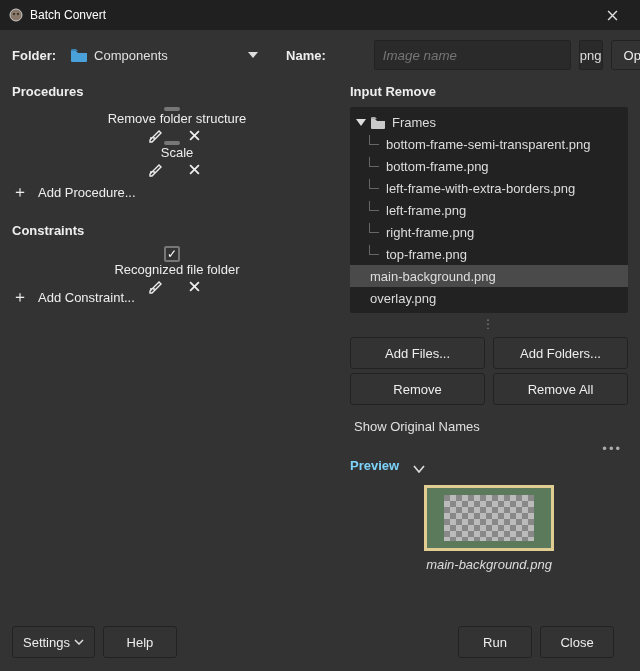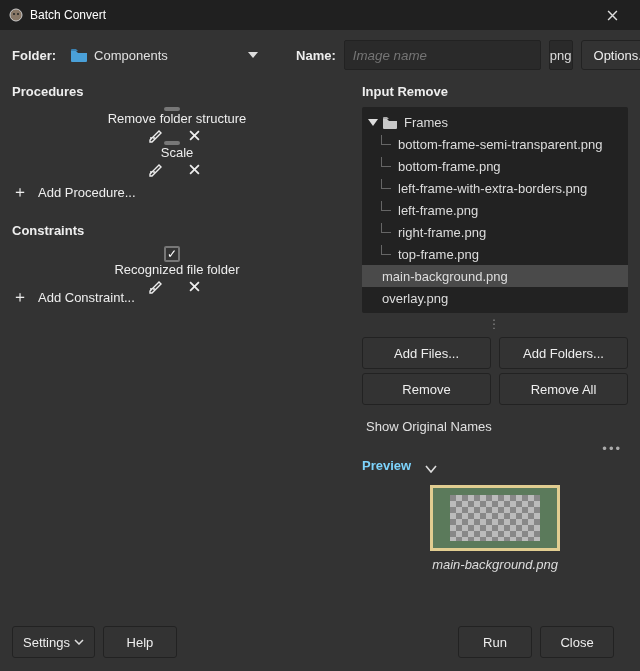--- a/index.html
+++ b/index.html
@@ -7,25 +7,25 @@
   .titlebar { height: 30px; background: #202020; display: flex; align-items: center; padding: 0 8px; justify-content: space-between; }
   .titlebar-left { display: flex; align-items: center; gap: 6px; }
   .titlebar-icon { width: 16px; height: 16px; display:flex; align-items:center; justify-content:center; }
   .titlebar-title { font-size: 12px; color: #fff; }
   .titlebar-close { width: 40px; height: 30px; display: flex; align-items: center; justify-content: center; cursor: pointer; }
 
   .toprow { display: flex; align-items: center; padding: 10px 12px 10px 12px; gap: 8px; }
   .label { font-weight: 600; color: #eee; }
   .folder-dd { flex: 0 0 200px; height: 30px; background: #333; border: none; display: flex; align-items: center; padding: 0 6px; justify-content: space-between; cursor: pointer; }
   .folder-dd .folder-left { display:flex; align-items:center; gap:6px; }
-  .name-input { flex: 1; height: 30px; background: #2a2a2a; border: 1px solid #222; color: #888; font-style: italic; padding: 0 8px; border-radius: 2px; }
+  .name-input { flex: 1; height: 30px; background: #2a2a2a; border: 1px solid #222; color: #888; font-style: italic; padding: 0 8px; border-radius: 2px; margin-left: 40px; }
   .ext-box { width: 46px; height: 30px; background: #2a2a2a; border: 1px solid #222; display:flex; align-items:center; justify-content:center; color:#ddd; border-radius:2px; }
   .btn { height: 30px; background: #333; border: 1px solid #222; color: #eee; padding: 0 12px; display:flex; align-items:center; justify-content:center; cursor:pointer; border-radius:3px; }
 
-  .main { display: flex; padding: 0 12px; gap: 20px; }
+  .main { display: flex; padding: 0 12px; gap: 8px; }
   .leftcol { width: 330px; }
   .rightcol { flex: 1; display:flex; flex-direction:column; }
 
   .section-title { font-weight: 600; color: #eee; margin: 4px 0 8px 0; }
   .row { display:flex; align-items:center; height: 34px; flex-direction: column; }
   .row .check { width:16px; height:16px; border:2px solid #777; border-radius:2px; margin-right:10px; display:flex; align-items:center; justify-content:center; color:#fff; }
   .row .check.checked::after { content:"✓"; font-size:12px; line-height:1; }
   .row .rowlabel { flex:1; color:#eee; }
   .row .icons { display:flex; align-items:center; gap:20px; padding-right:4px; }
   .iconbtn { width:18px; height:18px; display:flex; align-items:center; justify-content:center; cursor:pointer; color:#eee; }
@@ -101,21 +101,21 @@
           </svg>
       </span>
       <span>Components</span>
     </span>
     <span>
       <svg width="10" height="6" viewBox="0 0 10 6">
           <path d="M0 0 L5 6 L10 0 Z" fill="#ddd"></path>
         </svg>
     </span>
   </div>
-  <span class="label" style="margin-left:24px;">Name:</span>
+  <span class="label" style="margin-left:14px;">Name:</span>
   <input class="name-input" placeholder="Image name" style="">
   <div class="ext-box">png</div>
   <div class="btn">Options...</div>
 </div>
 
 <div class="main">
 
   <div class="leftcol">
     <div class="section-title">Procedures</div>
 

